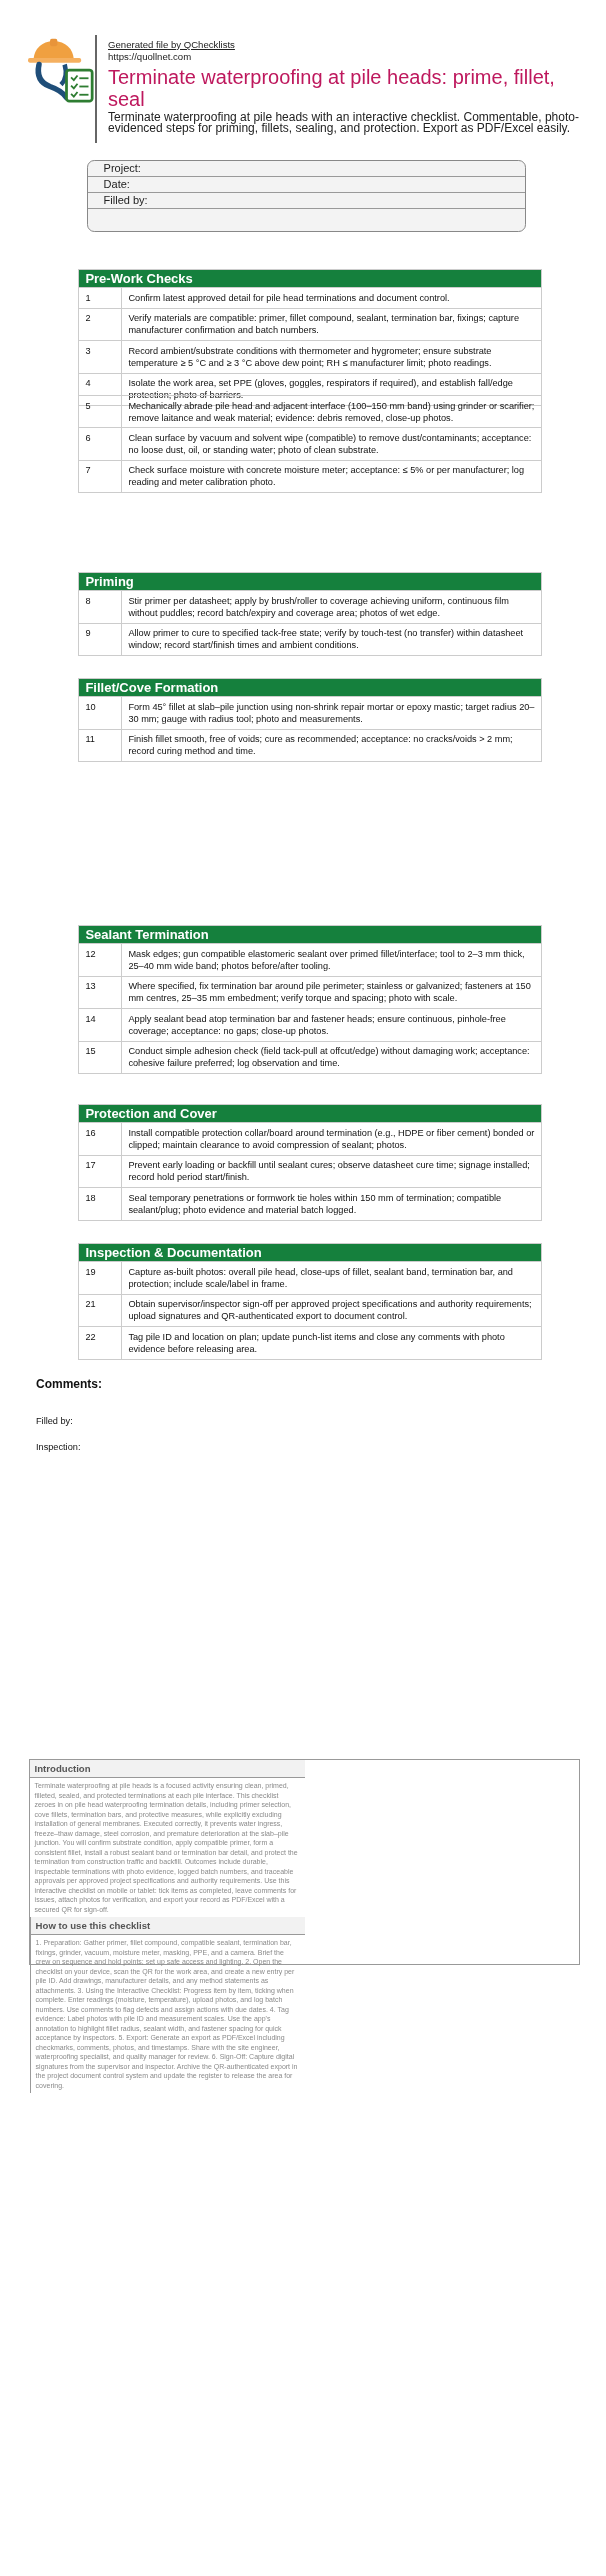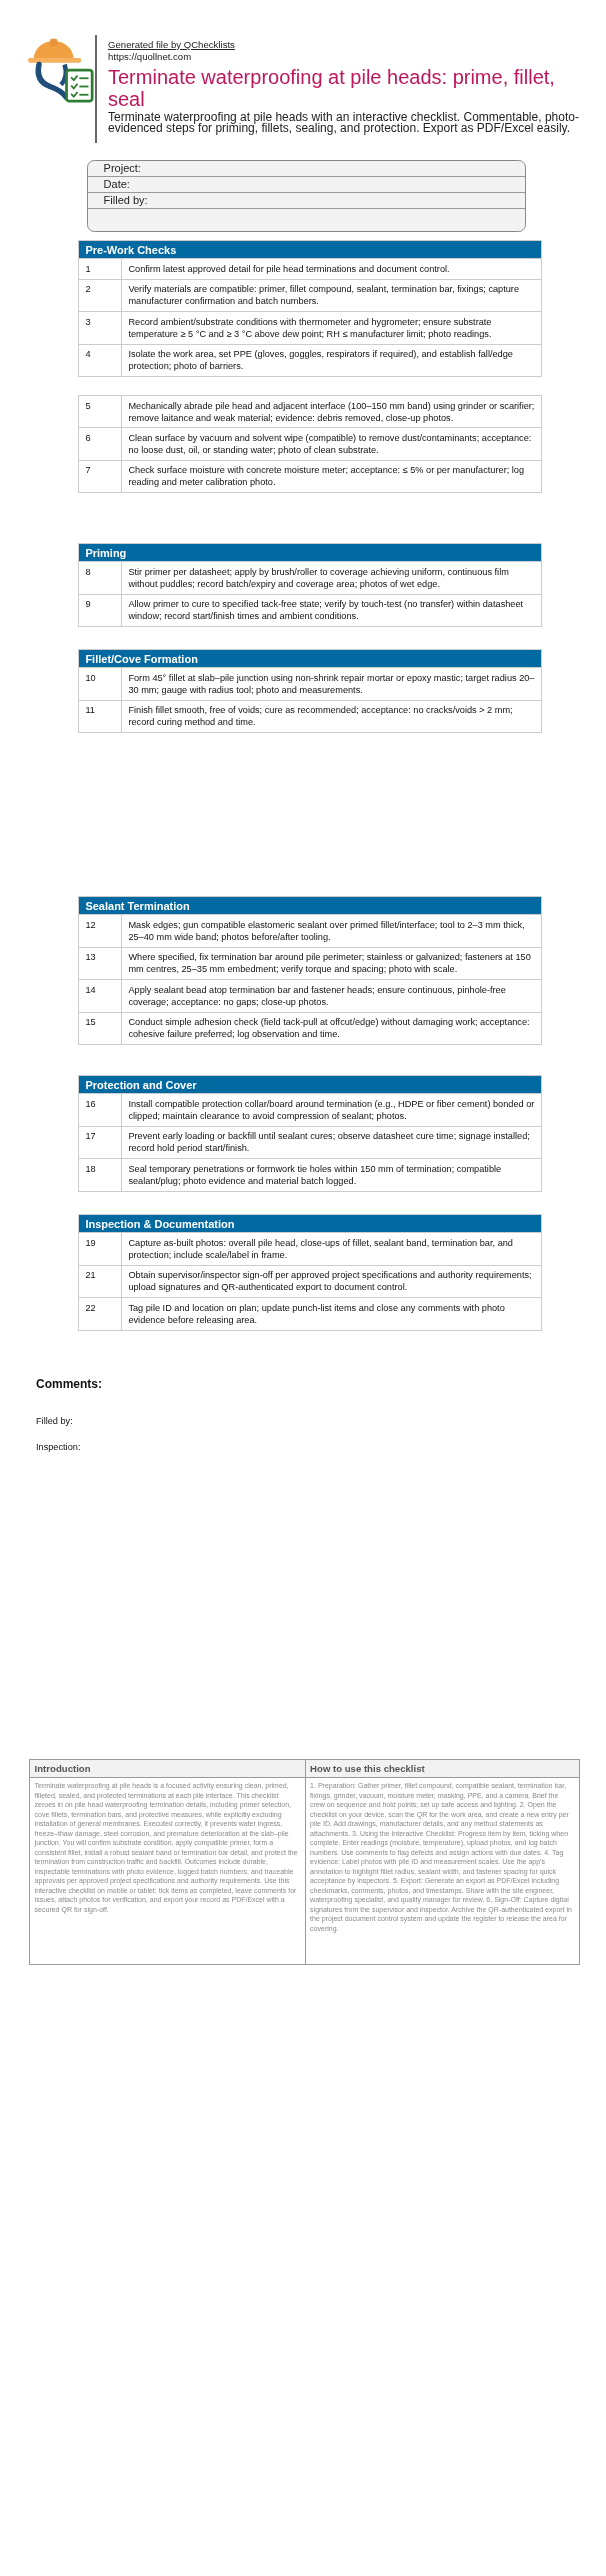--- a/index.html
+++ b/index.html
@@ -15,32 +15,32 @@
   .title { font-size: 20px; line-height: 22px; color: #be185d; margin-top: 3.7px; font-weight: normal; }
   .subtitle { font-size: 12px; line-height: 11px; color: #222; margin-top: 1.8px; }
 
   .meta-box { position: absolute; left: 87px; top: 160px; width: 439px; height: 72px;
     border: 0.9px solid #888; border-radius: 7.3px; background: #f3f3f3; overflow: hidden; }
   .meta-row { height: 16px; border-bottom: 0.9px solid #999; padding-left: 15.6px;
     font-size: 11px; line-height: 15.6px; color: #222; }
   .meta-row.empty { border-bottom: none; }
 
   .section { position: absolute; left: 78px; width: 464px; }
-  .sec-head { background: #0369a1; color: #fff; font-weight: bold; font-size: 11px;
-    height: 18.4px; line-height: 18.4px; padding-left: 6.4px; border: 0.9px solid #ccc; border-bottom: none; }
+  .sec-head { background: #15803d; color: #fff; font-weight: bold; font-size: 13px;
+    height: 18.4px; line-height: 18.4px; padding-left: 6.4px; border: 0.9px solid #ccc; border-bottom: none; margin-top: 29px; }
   table { width: 100%; border-collapse: collapse; }
   td { border: 0.9px solid #ccc; font-size: 9.2px; line-height: 12px; color: #111; vertical-align: top; padding: 3.7px 5.5px 3.7px 6.4px; }
   td.num { width: 43px; }
 
   .comments { position: absolute; left: 36px; top: 1377px; font-size: 12px; font-weight: bold; }
   .filled { position: absolute; left: 36px; top: 1416px; font-size: 9.2px; }
   .sig { position: absolute; left: 36px; top: 1442px; font-size: 9.2px; }
 
   .info { position: absolute; left: 29px; top: 1759px; width: 551px; height: 206px;
-    border: 0.9px solid #999; display: flex; }
+    border: 0.9px solid #999; display: flex; flex-direction: column; }
   .info-col { width: 50%; height: 100%; }
   .info-col + .info-col { border-left: 0.9px solid #999; }
   .info-head { background: #f2f2f2; border-bottom: 0.9px solid #999; height: 18.4px; line-height: 18.4px;
     padding-left: 4.6px; font-size: 9.6px; color: #555; font-weight: bold; }
   .info-body { padding: 2.8px 4.6px; font-size: 7px; line-height: 9.5px; color: #8a8a8a; }
 </style>
 </head>
 <body>
 
 <div class="header">

